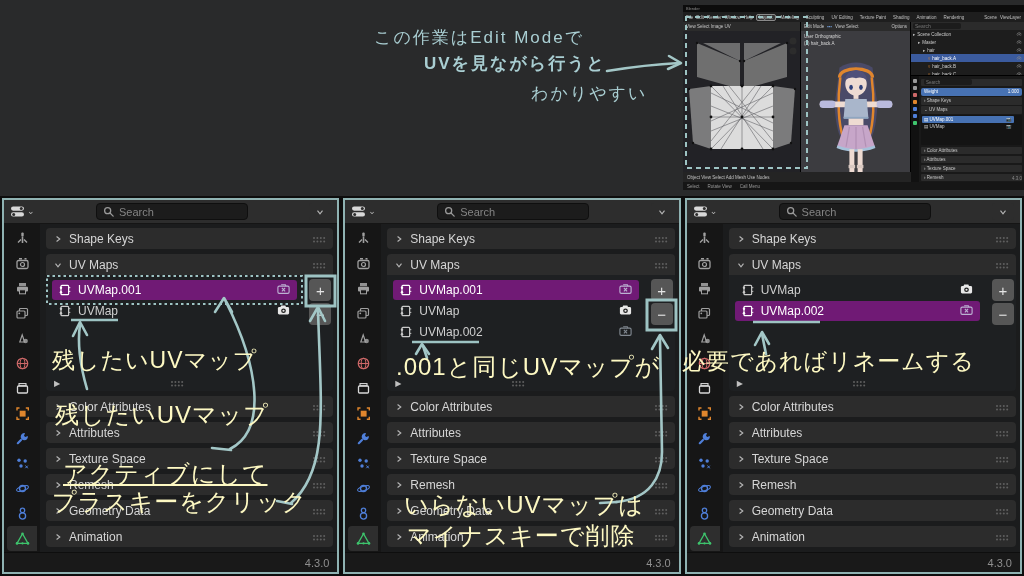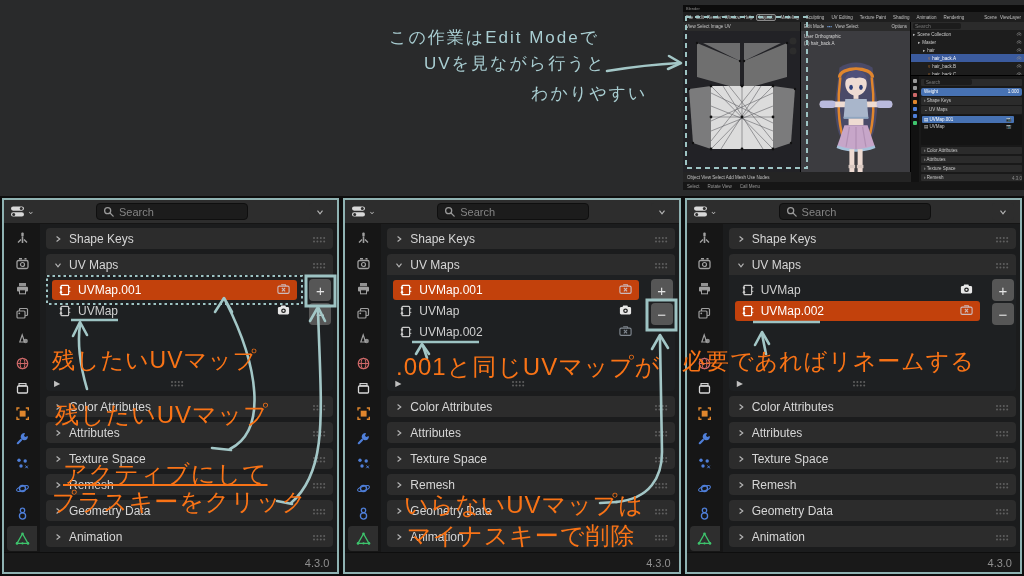--- a/index.html
+++ b/index.html
@@ -23,35 +23,35 @@
   .tabicon.active{background:#2e2e2e;}
   .pmain{flex:1;padding:0 4px 0 6px;position:relative;}
   .prow{height:21px;margin-top:5px;background:#2c2c2c;border-radius:4px;display:flex;align-items:center;
         gap:6px;padding:0 7px;}
   .prow:first-child{margin-top:4px;}
   .prow .lbl{color:#d6d6d6;font-size:12px;}
   .prow .sp{flex:1;}
   .prow.open{border-radius:4px 4px 0 0;}
   .pbody{height:116px;background:#1e2022;border-radius:0 0 4px 4px;padding:5px 36px 0 6px;position:relative;}
   .uvrow{height:20px;margin-bottom:1px;border-radius:3px;display:flex;align-items:center;gap:6px;padding:0 6px;color:#cfcfcf;font-size:12px;}
-  .uvrow.sel{background:#c2410c;color:#fff;}
+  .uvrow.sel{background:#701a75;color:#fff;}
   .uvrow .sp{flex:1;}
   .vecstack{position:absolute;right:6px;top:79px;display:flex;flex-direction:column;gap:2px;}
   .vecbtn{width:22px;height:22px;background:#565656;border:none;border-radius:4px;color:#e4e4e4;
           font-size:15px;line-height:1;display:flex;align-items:center;justify-content:center;font-family:inherit;}
   .pexp{position:absolute;left:8px;right:40px;bottom:3px;display:flex;align-items:center;}
   .pexp .tri{color:#c0c0c0;font-size:8px;}
   .pexp .mid{flex:1;display:flex;justify-content:center;}
   .pstatus{position:absolute;left:0;right:0;bottom:0;height:20px;background:#191919;border-top:1px solid #0e0e0e;
            display:flex;align-items:center;justify-content:flex-end;padding-right:8px;color:#8f8f8f;font-size:11px;}
   
-  .anote{position:absolute;color:#f97316;z-index:40;white-space:nowrap;letter-spacing:1px;}
+  .anote{position:absolute;color:#fef9c3;z-index:40;white-space:nowrap;letter-spacing:1px;}
   .tn{font-size:17px;letter-spacing:2px;color:#a9ced2;}
   .n23{font-size:23px;} .n24{font-size:24px;}
-  .tn0{left:374px;top:26px;margin-left:15px;} .tn1{left:424px;top:52px;} .tn2{left:531px;top:82px;}
+  .tn0{left:374px;top:26px;} .tn1{left:424px;top:52px;font-weight:bold;} .tn2{left:531px;top:82px;}
   .nL0{left:52px;top:345px;} .nL1{left:55px;top:399px;} .nL2{left:63px;top:458px;text-decoration:underline;} .nL3{left:52px;top:486px;}
   .nM0{left:396px;top:351px;} .nM1{left:451px;top:383px;} .nM2{left:404px;top:489px;} .nM3{left:407px;top:520px;}
   .nR0{left:682px;top:346px;}
   .overlay{position:absolute;left:0;top:0;z-index:30;pointer-events:none;}
   
   .mini{position:absolute;left:683px;top:5px;width:341px;height:185px;background:#101010;font-size:5px;color:#bbb;}
   .mb-title{height:7px;background:#0c0c0c;display:flex;align-items:center;padding:0 3px;font-size:4px;color:#8a8a8a;}
   .mb-menu{height:10px;background:#1e1e1e;display:flex;align-items:center;gap:3px;padding:0 3px;font-size:4.5px;color:#c0c0c0;white-space:nowrap;overflow:hidden;}
   .mb-menu .ws{padding:0 2px;} .mb-menu .ws.active{border:1px solid #8a8a8a;border-radius:2px;background:#333;}
   .mb-content{display:flex;height:160px;position:relative;}

